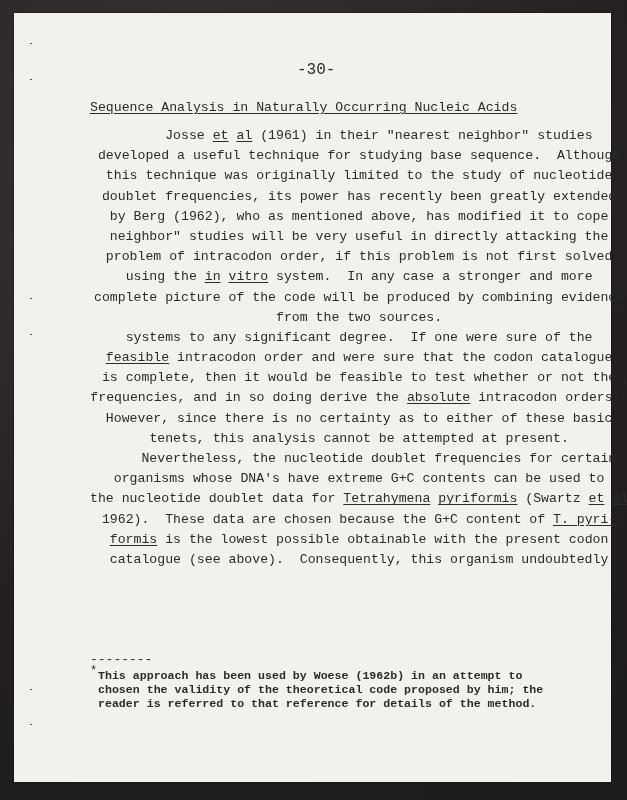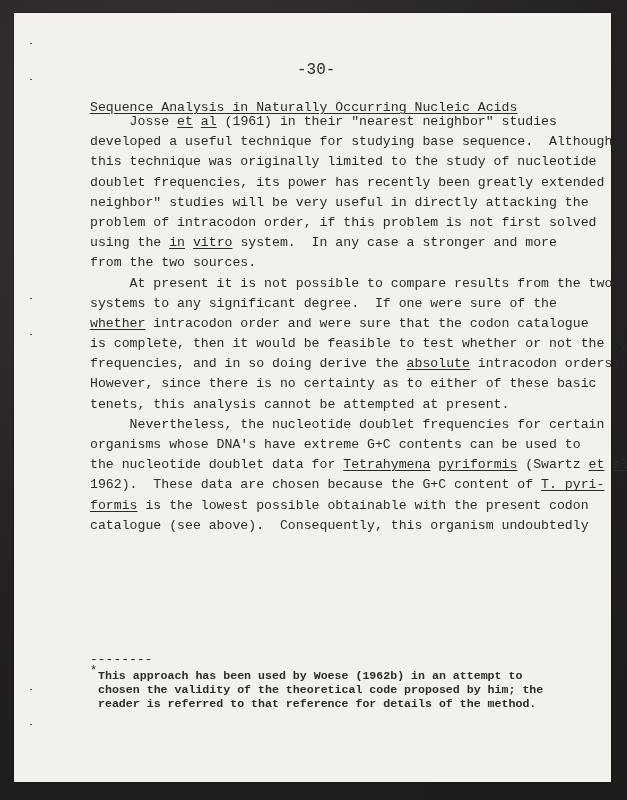--- a/index.html
+++ b/index.html
@@ -19,23 +19,23 @@
   }
   .text {
     position: absolute;
     font-family: "Liberation Mono", "DejaVu Sans Mono", monospace;
     color: #2b2b2b;
     white-space: pre;
   }
   .pagenum { left: 297px; top: 61px; font-size: 16px; }
   .heading { left: 90px; top: 100px; font-size: 13.2px; text-decoration: underline; text-underline-offset: 2px; }
   .body-lines {
-    position: absolute; left: 90px; top: 112px;
+    position: absolute; left: 90px; top: 126px;
     font-family: "Liberation Mono", "DejaVu Sans Mono", monospace;
-    font-size: 13.2px; color: #2b2b2b;
+    font-size: 13.2px; color: #2b2b2b; text-align: center;
   }
   .line { height: 20.2px; line-height: 20.2px; white-space: pre; }
   .u { text-decoration: underline; text-underline-offset: 2px; }
   sup.star { font-size: 12px; position: relative; top: -2px; vertical-align: top; line-height: 0; }
   .rule { left: 90px; top: 652px; font-size: 13px; }
   .footnote {
     position: absolute; left: 90px; top: 669px;
     font-family: "Liberation Mono", "DejaVu Sans Mono", monospace;
     font-size: 11.6px; color: #2b2b2b;
   }
@@ -55,27 +55,28 @@
 </div>
 
 <div class="text pagenum">-30-</div>
 <div class="text heading">Sequence Analysis in Naturally Occurring Nucleic Acids</div>
 
 <div class="body-lines" id="body-lines">
     <div class="line"><span>     Josse </span><span class="u">et</span><span> </span><span class="u">al</span><span> (1961) in their "nearest neighbor" studies</span></div>
     <div class="line"><span>developed a useful technique for studying base sequence.  Although</span></div>
     <div class="line"><span>this technique was originally limited to the study of nucleotide</span></div>
     <div class="line"><span>doublet frequencies, its power has recently been greatly extended</span></div>
+    <div class="line"><span>by Berg (1962), who as mentioned above, has modified it to cope</span></div>
     <div class="line"><span>neighbor" studies will be very useful in directly attacking the</span></div>
     <div class="line"><span>problem of intracodon order, if this problem is not first solved</span></div>
     <div class="line"><span>using the </span><span class="u">in</span><span> </span><span class="u">vitro</span><span> system.  In any case a stronger and more</span></div>
+    <div class="line"><span>complete picture of the code will be produced by combining evidence</span></div>
     <div class="line"><span>from the two sources.</span></div>
-    <div class="line"><span>     At present it is not possible to compare results from the two</span></div>
     <div class="line"><span>systems to any significant degree.  If one were sure of the</span></div>
-    <div class="line"><span class="u">whether</span><span> intracodon order and were sure that the codon catalogue</span></div>
+    <div class="line"><span class="u">feasible</span><span> intracodon order and were sure that the codon catalogue</span></div>
     <div class="line"><span>is complete, then it would be feasible to test whether or not the</span></div>
     <div class="line"><span>frequencies, and in so doing derive the </span><span class="u">absolute</span><span> intracodon orders.</span><sup class="star">*</sup></div>
     <div class="line"><span>However, since there is no certainty as to either of these basic</span></div>
     <div class="line"><span>tenets, this analysis cannot be attempted at present.</span></div>
     <div class="line"><span>     Nevertheless, the nucleotide doublet frequencies for certain</span></div>
     <div class="line"><span>organisms whose DNA's have extreme G+C contents can be used to</span></div>
     <div class="line"><span>the nucleotide doublet data for </span><span class="u">Tetrahymena</span><span> </span><span class="u">pyriformis</span><span> (Swartz </span><span class="u">et</span><span> </span><span class="u">al</span></div>
     <div class="line"><span>1962).  These data are chosen because the G+C content of </span><span class="u">T. pyri-</span></div>
     <div class="line"><span class="u">formis</span><span> is the lowest possible obtainable with the present codon</span></div>
     <div class="line"><span>catalogue (see above).  Consequently, this organism undoubtedly</span></div>

